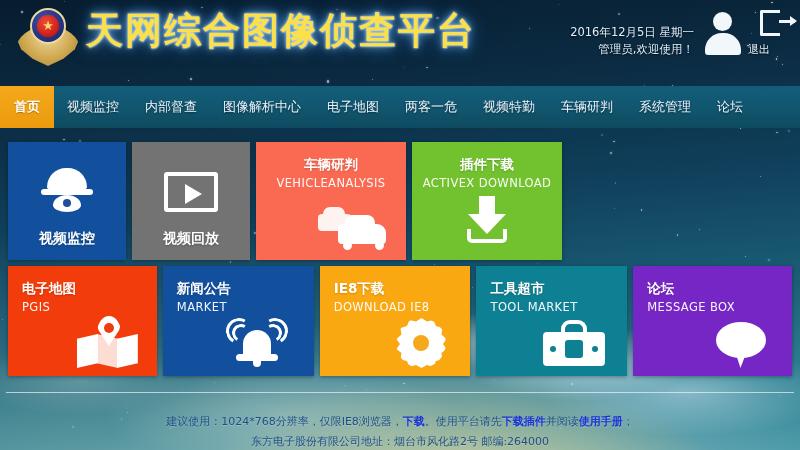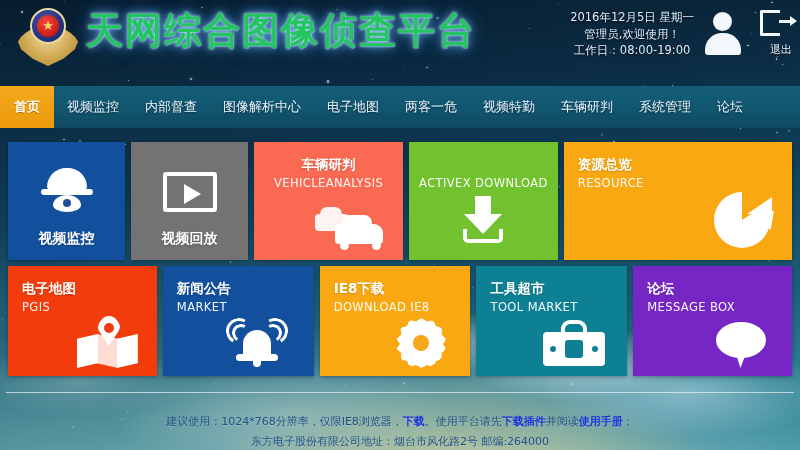--- a/index.html
+++ b/index.html
@@ -54,41 +54,41 @@
     background:radial-gradient(circle at 40% 34%, #ef4a3a 0%, #cf1f18 65%, #9c110d 100%);
   }
   .badge .star-glyph {
     position:absolute; left:24px; top:12px; width:16px; height:16px;
     color:#f6d76a; font-size:13px; line-height:16px; text-align:center;
   }
 
   .app-title {
     position:absolute; left:86px; top:6px;
     font-size:37px; font-weight:bold; letter-spacing:2px;
-    color:#22c55e;
+    color:#fde047;
     text-shadow:
       0 0 3px #cfe6ff, 0 0 9px #6fb3e8, 0 0 18px #2f76c8,
       1px 1px 0 #1b4f86, 2px 2px 2px rgba(0,0,0,0.55);
     white-space:nowrap;
   }
 
-  .hdr-info { position:absolute; right:106px; top:9px; text-align:center; }
+  .hdr-info { position:absolute; right:106px; top:24px; text-align:right; }
   .hdr-info div {
     font-size:11.5px; color:#dfeefc; line-height:16.5px;
     text-shadow:0 1px 2px rgba(0,0,0,0.75); white-space:nowrap;
   }
   .hdr-user { position:absolute; right:56px; top:8px; width:42px; height:54px; }
   .hdr-user .u-head {
     position:absolute; left:11px; top:4px; width:19px; height:19px; border-radius:50%; background:#f2f7fb;
   }
   .hdr-user .u-body {
     position:absolute; left:3px; top:25px; width:36px; height:22px;
     background:#f2f7fb; border-radius:17px 17px 3px 3px;
   }
-  .hdr-logout { position:absolute; right:8px; top:8px; width:44px; height:62px; text-align:right; }
+  .hdr-logout { position:absolute; right:8px; top:8px; width:44px; height:62px; text-align:left; }
   .hdr-logout .door {
     position:relative; width:20px; height:26px; margin:2px auto 0;
     border:3px solid #f2f7fb; border-right:none; border-radius:2px 0 0 2px;
   }
   .hdr-logout .arrow {
     position:absolute; right:-15px; top:7px; width:16px; height:3px; background:#f2f7fb;
   }
   .hdr-logout .arrow:after {
     content:""; position:absolute; right:-2px; top:-4px;
     border-left:7px solid #f2f7fb; border-top:5.5px solid transparent; border-bottom:5.5px solid transparent;
@@ -463,21 +463,20 @@
     <div class="star-disc"></div>
     <div class="star-inner"></div>
     <div class="star-glyph">★</div>
   </div>
 
   <div class="app-title">天网综合图像侦查平台</div>
 
   <div class="hdr-info">
     <div>2016年12月5日  星期一</div>
     <div>管理员,欢迎使用！</div>
-    <div>工作日：08:00-19:00</div>
   </div>
 
   <div class="hdr-user">
     <div class="u-head"></div>
     <div class="u-body"></div>
   </div>
 
   <div class="hdr-logout">
     <div class="door">
       <div class="arrow"></div>
@@ -518,34 +517,26 @@
         <div class="t-title ctr">车辆研判</div>
         <div class="t-sub ctr">VEHICLEANALYSIS</div>
         <div class="t-ico ico-cars">
           <div class="car c1"></div>
           <div class="car c2"></div>
           <div class="w w1"></div>
           <div class="w w2"></div>
         </div>
       </div>
       <div class="tile" style="background: rgb(114, 193, 47); width: 150px;">
+        <div class="t-title ctr">插件下载</div>
         <div class="t-sub ctr">ACTIVEX DOWNLOAD</div>
         <div class="t-ico ico-dl">
           <div class="shaft"></div>
           <div class="head"></div>
           <div class="tray"></div>
-        </div>
-      </div>
-      <div class="tile" style="background: rgb(249, 168, 18); width: 230px;">
-        <div class="t-title">资源总览</div>
-        <div class="t-sub">RESOURCE</div>
-        <div class="t-ico ico-pie">
-          <div class="disc"></div>
-          <div class="sl s1"></div>
-          <div class="sl s2"></div>
         </div>
       </div>
     </div>
   <div class="tile-row" id="row2">
       <div class="tile r2" style="background: rgb(242, 60, 11); width: 150px;">
         <div class="t-title">电子地图</div>
         <div class="t-sub">PGIS</div>
         <div class="t-ico ico-map">
           <div class="fold f1"></div>
           <div class="fold f2"></div>

